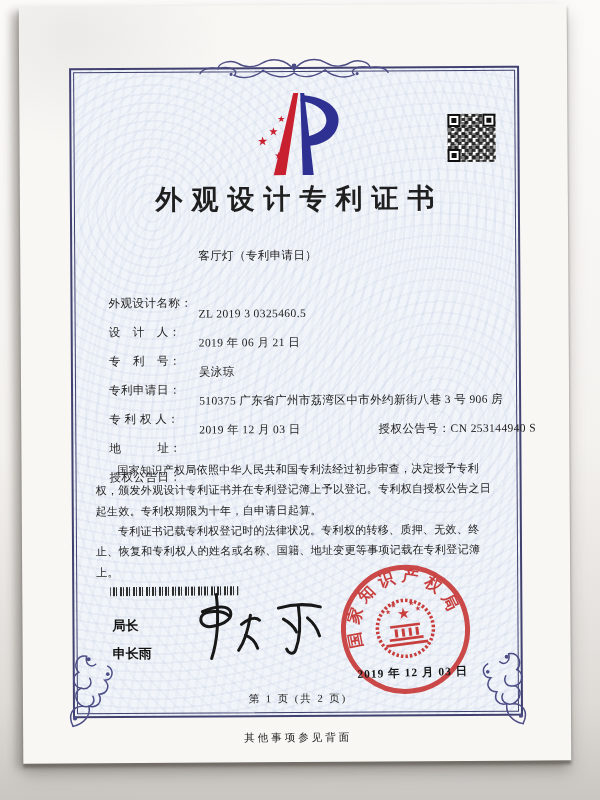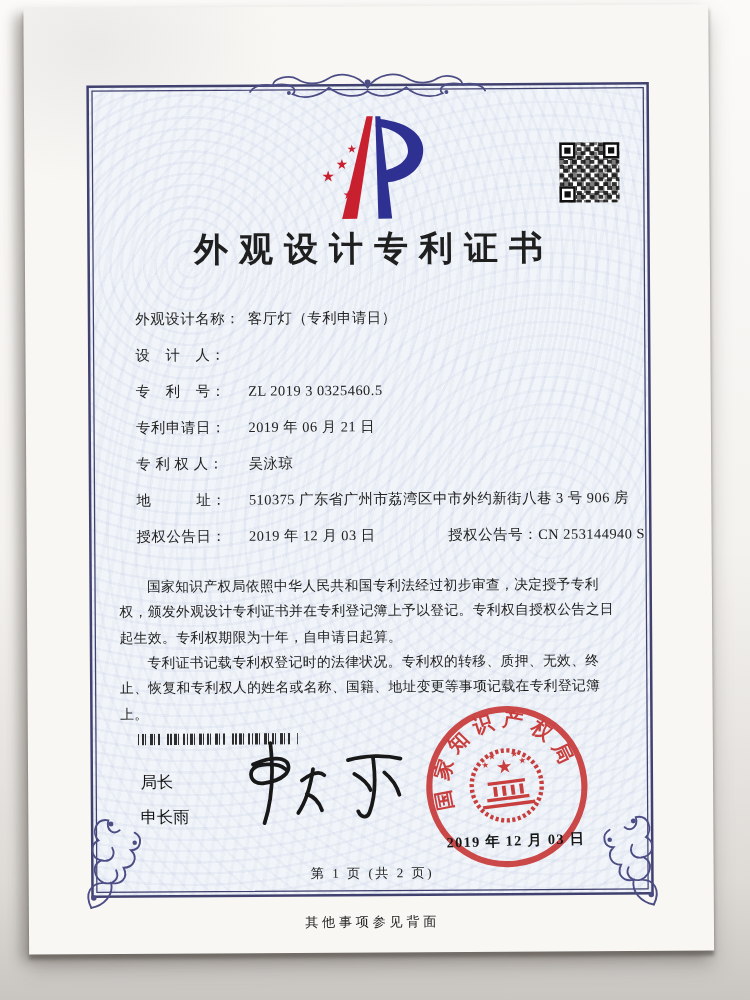--- a/index.html
+++ b/index.html
@@ -48,36 +48,36 @@
         background-size:7px 7px, 11px 11px; background-position:0 0, 3px 2px; }
   .qr i { position:absolute; width:13px; height:13px; border:2px solid #101010; background:#fff; }
   .qr i::after { content:""; position:absolute; inset:2px; background:#101010; }
   .qr i.f1 { left:0; top:0; } .qr i.f2 { right:0; top:0; } .qr i.f3 { left:0; bottom:0; }
 
   .title { position:absolute; left:0; top:112px; width:100%; text-align:center;
            font-size:27px; font-weight:bold; color:#1f1f1f; letter-spacing:9px; text-indent:9px; }
 
   .fields { position:absolute; left:36px; top:178px; width:398px; font-size:11.5px; color:#222; }
   .row { display:flex; height:16px; line-height:16px; margin-bottom:13px; white-space:nowrap; }
-  .flabel { width:90px; flex:none; white-space:pre; letter-spacing:.5px; }
+  .flabel { width:90px; flex:none; white-space:pre; letter-spacing:.5px;margin-top:47px; }
   .fvalue { letter-spacing:.4px; }
   .row.double { justify-content:flex-start; }
-  .row.double .pair2 { margin-left:58px; display:flex;justify-content:center; }
+  .row.double .pair2 { margin-left:78px; display:flex;justify-content:center; }
   .row.double .flabel2 { white-space:pre; letter-spacing:.5px; }
 
   .body-text { position:absolute; left:22px; top:390px; width:406px; font-size:11px;
                line-height:1.85; color:#1d1d1d; letter-spacing:.3px; }
   .body-text p { text-indent:2em; }
 
   .barcode { position:absolute; left:36px; top:517px; width:128px; height:9px;
     background:
       repeating-linear-gradient(90deg,#2e2e2e 0 1px,transparent 1px 3px,#2e2e2e 3px 5px,transparent 5px 6px,
         #2e2e2e 6px 6.6px,transparent 6.6px 10px,#2e2e2e 10px 12px,transparent 12px 13px); }
 
-  .director { position:absolute; left:38px; top:542px; font-size:13px; color:#111; line-height:28px; }
+  .director { position:absolute; left:38px; top:542px; font-size:13px; color:#111; line-height:28px;font-weight:bold; }
   .signature { position:absolute; left:112px; top:518px; }
 
   .seal { position:absolute; left:264px; top:494px; width:134px; height:134px; transform:rotate(-7deg); opacity:.92; }
   .seal-date { position:absolute; left:268px; top:597px; width:140px; text-align:center;
                font-size:11.5px; font-weight:bold; color:#151515; letter-spacing:1px; transform:rotate(-1.5deg); z-index:6; }
 
   .page-footer { position:absolute; left:0; top:623px; width:100%; text-align:center; font-size:10.5px; color:#222; letter-spacing:2px; }
   .back-note { position:absolute; left:50px; top:726px; width:450px; text-align:center; font-size:10.5px; color:#222; letter-spacing:3px; }
 </style>
 </head>

